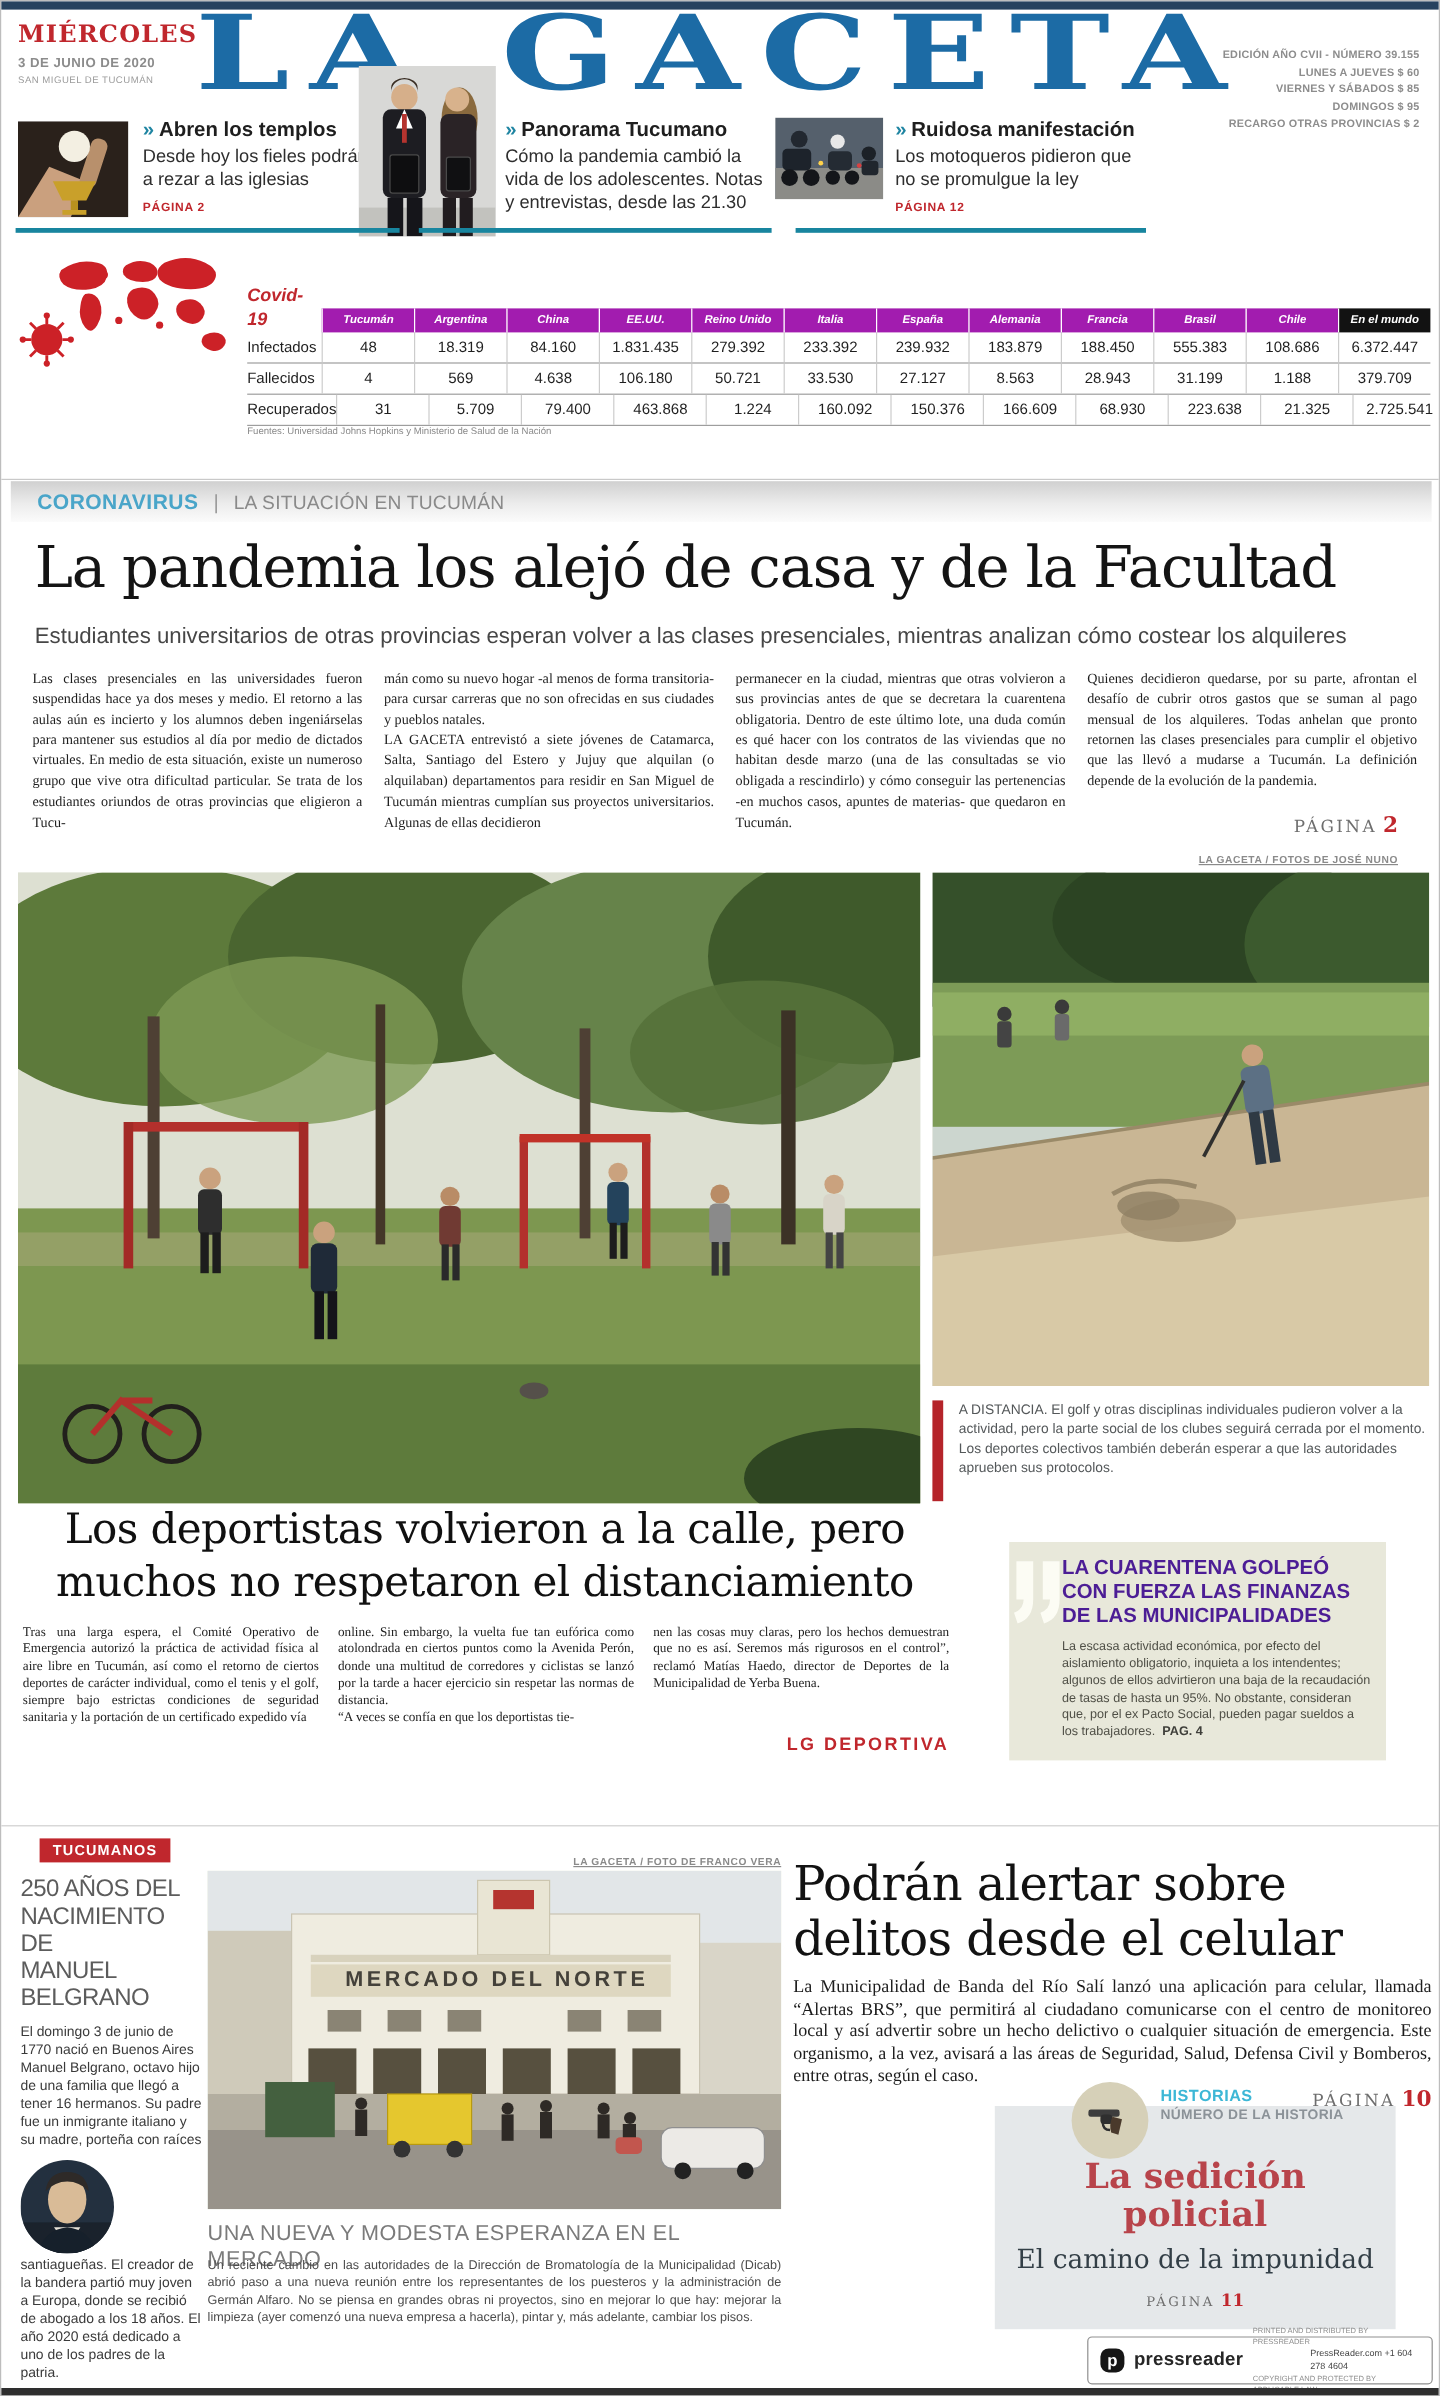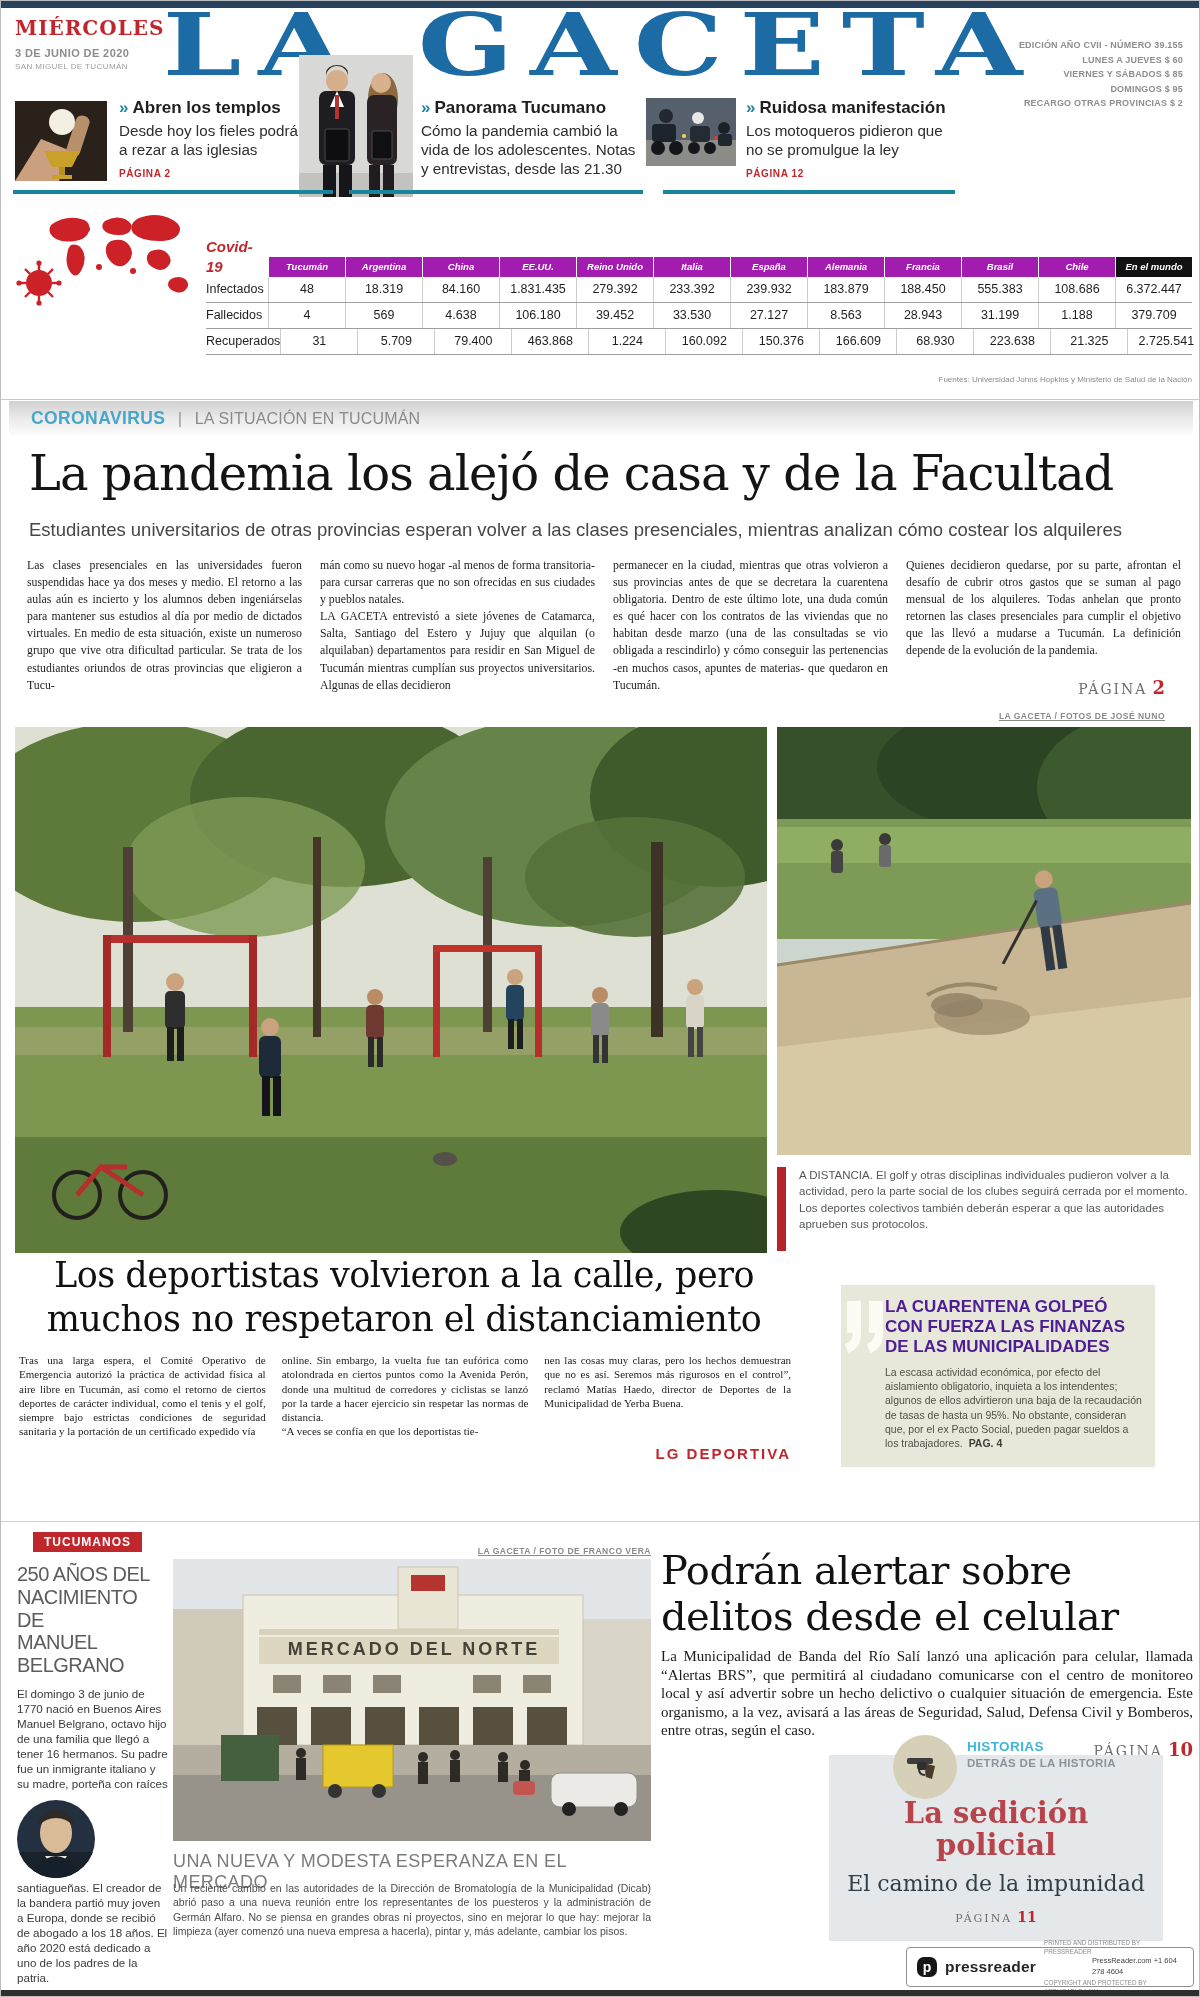--- a/index.html
+++ b/index.html
@@ -29,21 +29,21 @@
   .cv-header{display:flex;height:20px;align-items:flex-end;}
   .cv-corner{flex:0 0 62px;color:#c0272d;font-size:15px;font-weight:bold;font-style:italic;line-height:20px;}
   .cv-h{flex:0 0 77px;box-sizing:border-box;background:#a21caf;color:#fff;font-size:9.5px;font-weight:bold;
         font-style:italic;text-align:center;line-height:20px;border-left:1px solid #fff;
         white-space:nowrap;overflow:hidden;}
   .cv-h.cv-world{background:#121212;}
   .cv-row{display:flex;height:25px;border-bottom:1px solid #9e9e9e;}
   .cv-lab{flex:0 0 62px;font-size:12.5px;color:#1f1f1f;line-height:25px;}
   .cv-c{flex:0 0 77px;box-sizing:border-box;text-align:center;font-size:12.5px;color:#1f1f1f;
         line-height:25px;border-left:1px solid #ccc;}
-  .cv-source{text-align:right;font-size:8px;color:#8a8a8a;margin-top:20px;}
+  .cv-source{text-align:left;font-size:8px;color:#8a8a8a;margin-top:0;}
   
   .hairline{left:0;top:398px;width:1198px;height:1px;background:#c9c9c9;}
   .lead-band{left:8px;top:400px;width:1184px;height:34px;
        background:linear-gradient(180deg,#d0d0d0 0%,#ececec 55%,#fbfbfb 100%);}
   .kicker-wrap{padding-left:22px;line-height:34px;white-space:nowrap;}
   .kicker{color:#49a5c9;font-weight:bold;font-size:17.5px;letter-spacing:.4px;}
   .kicker-div{color:#9a9a9a;font-size:17px;margin:0 8px;}
   .kicker-sub{color:#8a8a8a;font-size:16px;letter-spacing:.2px;}
   .lead-headline{left:28px;top:444px;width:1156px;font-family:"DejaVu Serif",serif;font-size:48px;
        color:#141414;letter-spacing:-1px;white-space:nowrap;}
@@ -271,21 +271,21 @@
           <div class="cv-c">555.383</div>
           <div class="cv-c">108.686</div>
           <div class="cv-c">6.372.447</div>
         </div>
         <div class="cv-row">
           <div class="cv-lab">Fallecidos</div>
           <div class="cv-c">4</div>
           <div class="cv-c">569</div>
           <div class="cv-c">4.638</div>
           <div class="cv-c">106.180</div>
-          <div class="cv-c">39.452</div>
+          <div class="cv-c">50.721</div>
           <div class="cv-c">33.530</div>
           <div class="cv-c">27.127</div>
           <div class="cv-c">8.563</div>
           <div class="cv-c">28.943</div>
           <div class="cv-c">31.199</div>
           <div class="cv-c">1.188</div>
           <div class="cv-c">379.709</div>
         </div>
         <div class="cv-row">
           <div class="cv-lab">Recuperados</div>
@@ -537,21 +537,21 @@
   <div class="abs hist-box">
     <div class="hist-circle">
       <svg width="40" height="28" viewBox="0 0 40 28">
           <rect x="2" y="5" width="26" height="6" rx="2" fill="#3d3d3d"></rect>
           <rect x="12" y="9" width="10" height="8" rx="3" fill="#2f2f2f"></rect>
           <path d="M22,11 l8,2 l-3,13 l-6,-2 q-2,-6 1,-13 z" fill="#4a3a2c"></path>
           <path d="M14,16 q0,6 6,6" stroke="#2f2f2f" stroke-width="2" fill="none"></path>
         </svg>
     </div>
     <div class="hist-k1">HISTORIAS</div>
-    <div class="hist-k2">DETRÁS DE LA HISTORIA</div>
+    <div class="hist-k2">NÚMERO DE LA HISTORIA</div>
     <div class="hist-title" style="width:200px;left:67px;">La sedición policial</div>
     <div class="hist-sub">El camino de la impunidad</div>
     <div class="hist-page page-link">
       <span class="pg-label">PÁGINA</span><span class="pg-num">11</span>
     </div>
   </div>
 
   <div class="abs footer-box">
     <div class="pr-logo">p</div>
     <div class="pr-brand">pressreader</div>

